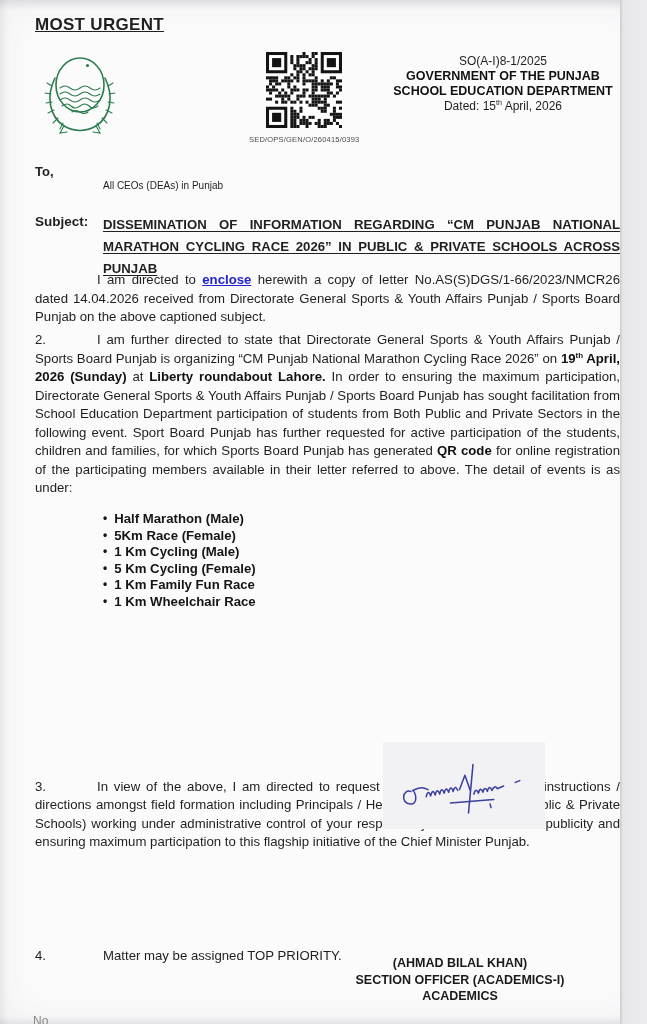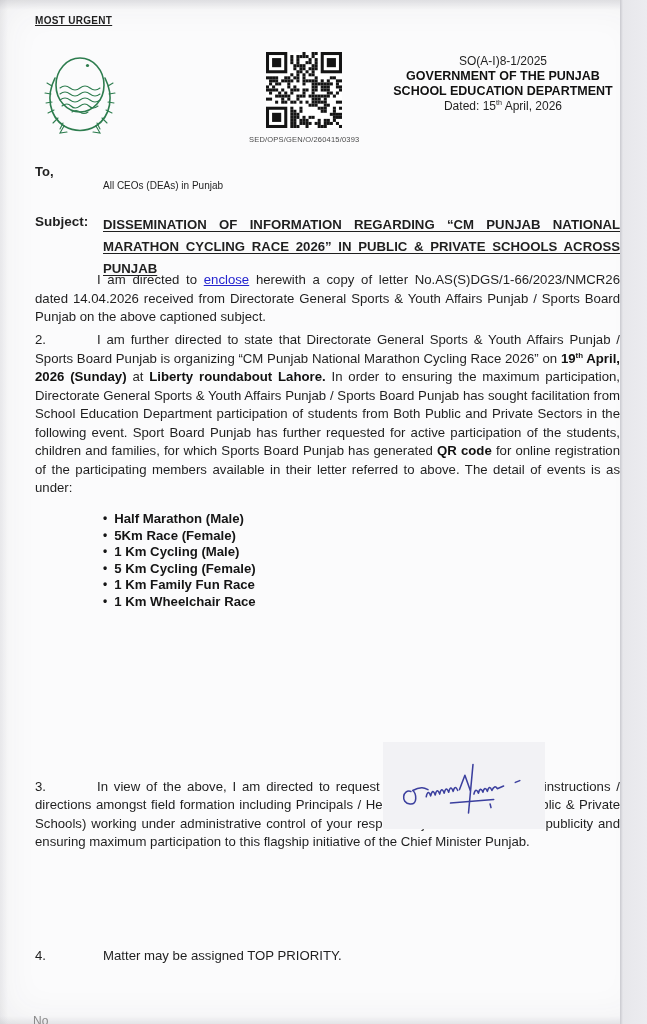--- a/index.html
+++ b/index.html
@@ -21,21 +21,21 @@
   
   .edge-right{position:absolute;top:0;left:620px;width:27px;height:100%;
     background:linear-gradient(to right,#c9c9cf 0,#e7e7eb 3px,#ececf0 100%);}
   .edge-top{position:absolute;top:0;left:0;width:100%;height:10px;
     background:linear-gradient(to bottom,rgba(90,90,100,.14),rgba(90,90,100,0));}
   .edge-bottom{position:absolute;bottom:0;left:0;width:100%;height:8px;
     background:linear-gradient(to top,rgba(90,90,100,.10),rgba(90,90,100,0));}
   .edge-left{position:absolute;top:0;left:0;width:8px;height:100%;
     background:linear-gradient(to right,rgba(90,90,100,.08),rgba(90,90,100,0));}
 
-  .most-urgent{position:absolute;left:35px;top:15px;font-size:10px;font-weight:bold;
+  .most-urgent{position:absolute;left:35px;top:15px;font-size:17px;font-weight:bold;
     text-decoration:underline;letter-spacing:.3px;}
 
   .crest{position:absolute;left:40px;top:52px;width:80px;height:86px;}
   .crest .ln{fill:none;stroke:var(--crest_green);stroke-width:1.6;stroke-linecap:round;}
   .crest .thin{fill:none;stroke:var(--crest_green);stroke-width:1.1;stroke-linecap:round;}
   .crest .fillg{fill:var(--crest_green);stroke:none;}
 
   .qr-wrap{position:absolute;left:249px;top:52px;width:110px;text-align:center;}
   .qr{width:76px;height:76px;display:inline-block;background:#fff;}
   .qr-caption{margin-top:3px;font-size:7.5px;color:#4a4a4a;letter-spacing:.2px;white-space:nowrap;}
@@ -53,21 +53,21 @@
     font-size:13.2px;font-weight:bold;line-height:22px;}
   .subject-lines .jl{text-align:justify;text-align-last:justify;}
   .subject-lines div{text-decoration:underline;text-underline-offset:2px;}
 
   .body-par{position:absolute;left:35px;width:585px;font-size:13.2px;line-height:18.5px;
     text-align:justify;}
   .indent{text-indent:62px;}
   .numpara{position:relative;}
   .pnum{position:absolute;left:0;top:0;}
   .b{font-weight:bold;color:#111;}
-  a.enclose-link{color:var(--link_blue);font-weight:normal;text-decoration:underline;cursor:pointer;margin-top:36px;}
+  a.enclose-link{color:var(--link_blue);font-weight:bold;text-decoration:underline;cursor:pointer;margin-top:36px;}
 
   .events{position:absolute;left:95px;top:503px;margin:8px;padding:0;list-style:none;}
   .events li{font-size:13.2px;font-weight:bold;line-height:16.6px;color:#151515;}
   .events li::before{content:"•";margin-right:7px;font-size:12px;position:relative;top:-1px;}
 
   .sig-box{position:absolute;left:383px;top:742px;width:162px;height:87px;
     background:#f2f2f5;display:flex;align-items:center;justify-content:center;}
   .sig-box svg{width:150px;height:72px;}
   .sig-box path{fill:none;stroke:var(--ink_blue);stroke-width:1.7;stroke-linecap:round;stroke-linejoin:round;}
 
@@ -392,16 +392,21 @@
       <path d="M33,52 q2,-9 5,-1 q2,-9 5,-1 q2,-9 5,-1 q2,-9 5,-1 q2,-9 5,-1 q2,-9 5,-1 q2,-8 5,-1"></path>
       <path d="M70,44 l6,-16 l6,17"></path>
       <path d="M85,16 l-5,54"></path>
       <path d="M86,49 q2,-8 5,-1 q2,-8 5,-1 q2,-8 5,-1 q2,-8 5,-1 q3,-7 6,-2 l7,-3"></path>
       <path d="M132,36 l5,-2"></path>
       <path d="M60,59 l48,-4"></path>
       <path d="M104,60 l1,4"></path>
     </svg>
   </div>
 
+  <div class="signoff">
+    <div>(AHMAD BILAL KHAN)</div>
+    <div>SECTION OFFICER (ACADEMICS-I)</div>
+    <div>ACADEMICS</div>
+  </div>
 
   <div class="bottom-frag">No</div>
 
 </div>
 
 </body></html>

